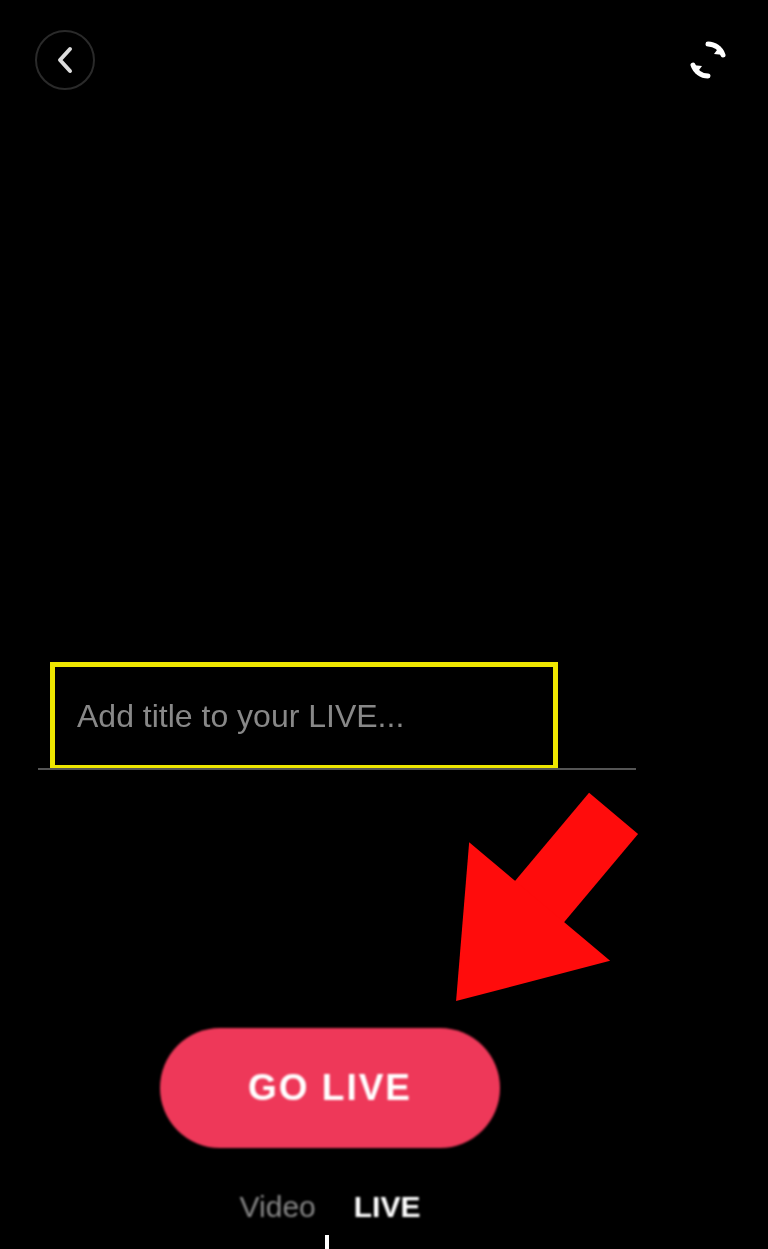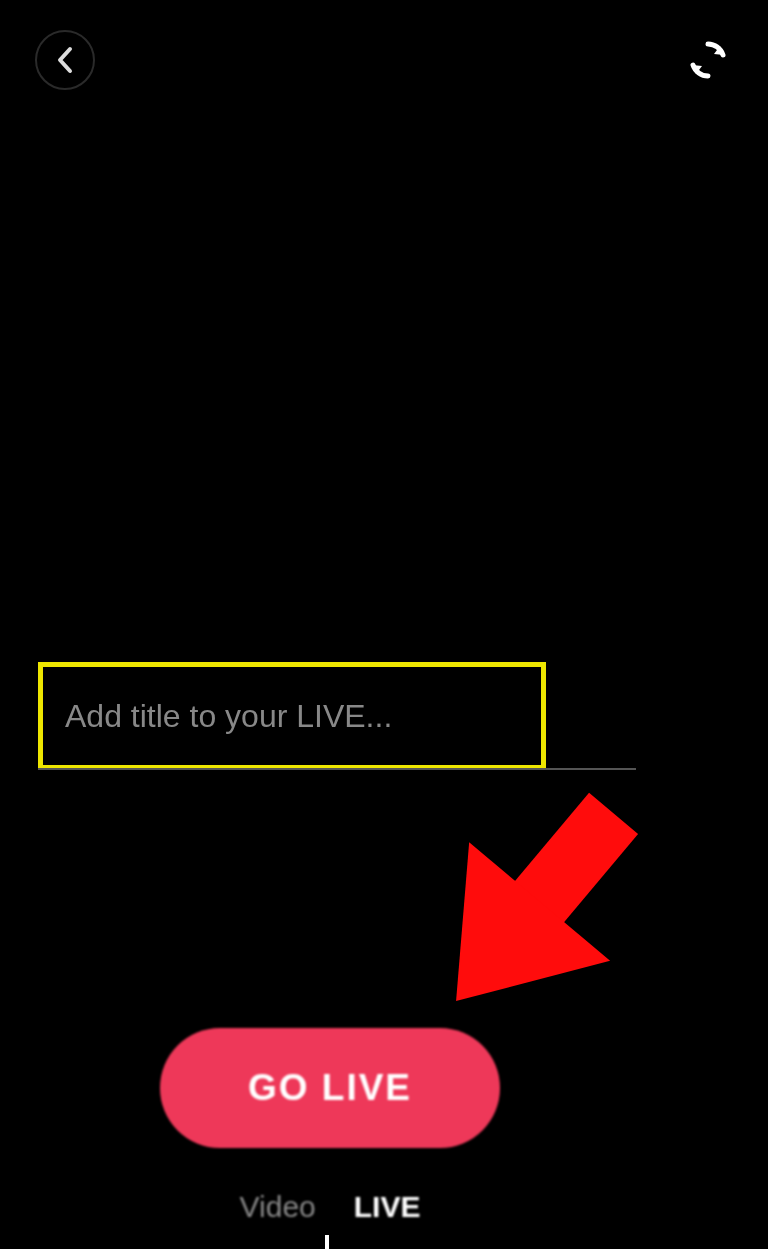--- a/index.html
+++ b/index.html
@@ -48,21 +48,21 @@
       justify-content: center;
       cursor: pointer;
     }
     .flip-btn svg {
       width: 44px;
       height: 44px;
     }
     .title-input-wrap {
       position: absolute;
       top: 662px;
-      left: 38px;
+      left: 50px;
       width: 508px;
       height: 108px;
       border: 5px solid #eee600;
       display: flex;
       align-items: center;
     }
     .title-input {
       width: 100%;
       background: transparent;
       border: none;

